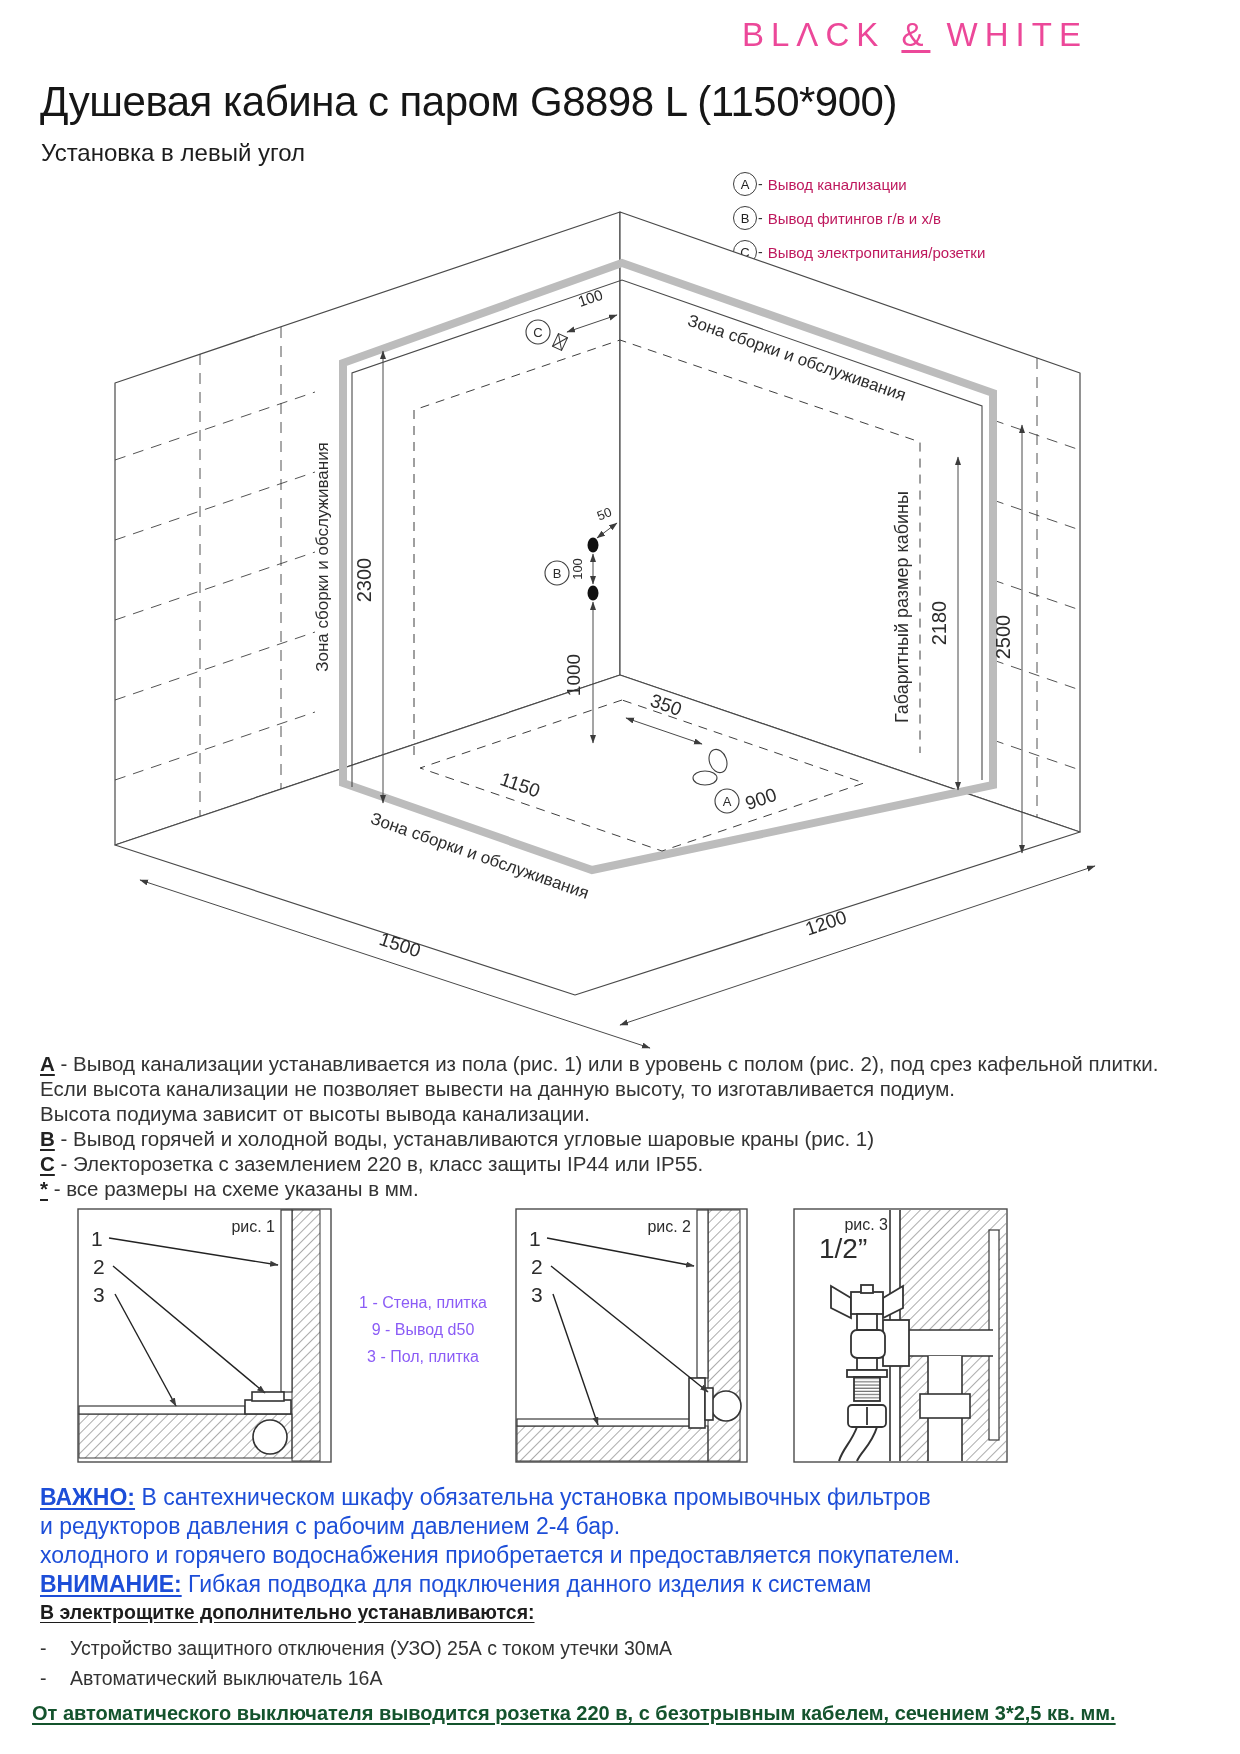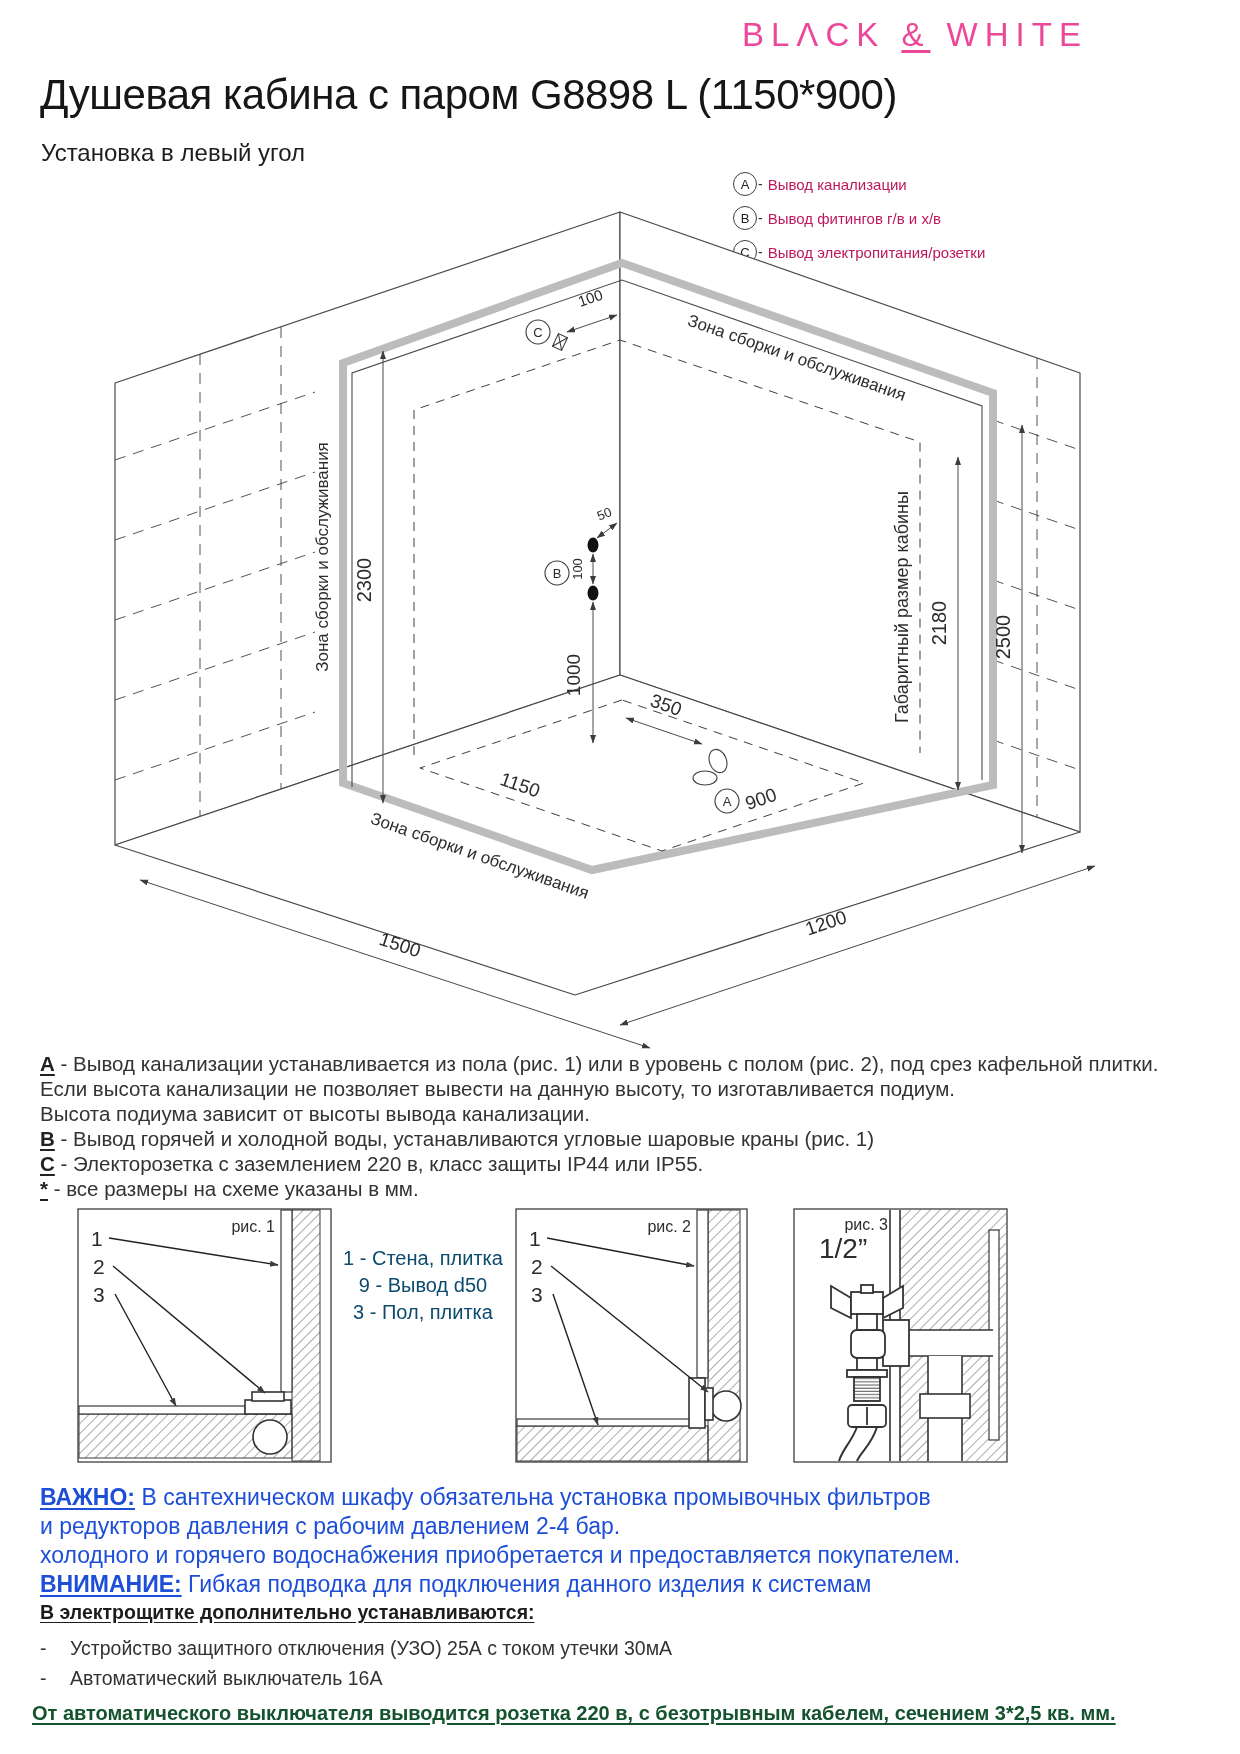--- a/index.html
+++ b/index.html
@@ -6,33 +6,33 @@
   body{
     width:1240px;height:1754px;position:relative;background:#fff;
     font-family:"Liberation Sans", sans-serif;color:#2d2d2d;overflow:hidden;
   }
   .abs{position:absolute;}
   .logo{
     top:16px;left:742px;font-size:33px;letter-spacing:7px;color:#ec4899;
     font-weight:400;white-space:nowrap;
   }
   .logo .amp{text-decoration:underline;text-underline-offset:4px;}
-  .page-title{top:71px;left:40px;font-size:42px;font-weight:500;color:#161616;letter-spacing:-0.5px;}
+  .page-title{top:78px;left:40px;font-size:42px;font-weight:500;color:#161616;letter-spacing:-0.5px;}
   .page-subtitle{top:139px;left:41px;font-size:24px;color:#1d1d1d;}
   .legend{top:167px;left:733px;}
   .legend-row{display:flex;align-items:center;height:34px;}
   .legend-key{
     width:22px;height:22px;border:1.2px solid #3e3e3e;border-radius:50%;
     font-size:13px;display:flex;align-items:center;justify-content:center;color:#222;flex:0 0 22px;
   }
   .legend-dash{margin:0 5px 0 1px;color:#333;font-size:14px;}
   .legend-text{font-size:15px;color:#be185d;}
   .notes{top:1051px;left:40px;width:1175px;font-size:20.5px;line-height:25px;color:#333;}
   .note-key{font-weight:700;color:#222;text-decoration:underline;text-underline-offset:3px;}
-  .fig-legend{top:1245px;left:337px;width:172px;text-align:center;font-size:20px;line-height:27px;color:#0c4a6e;}
+  .fig-legend{top:1289px;left:337px;width:172px;text-align:center;font-size:16px;line-height:27px;color:#8b5cf6;}
   .warnings{top:1483px;left:40px;width:1175px;font-size:23px;line-height:29px;}
   .warn-line{color:#1d4ed8;}
   .warn-label{font-weight:700;text-decoration:underline;text-underline-offset:3px;}
   .elec{top:1601px;left:40px;width:1185px;color:#1c1c1c;}
   .elec-heading{font-size:19.5px;font-weight:700;text-decoration:underline;text-underline-offset:3px;margin-bottom:9px;}
   .elec-item{display:flex;font-size:19.5px;line-height:30px;color:#333;}
   .elec-item .dash{width:30px;flex:0 0 30px;}
   .elec-final{margin-top:9px;font-size:20px;font-weight:700;text-decoration:underline;text-underline-offset:3px;color:#14532d;margin-left:-8px;}
   svg text{font-family:"Liberation Sans", sans-serif;fill:#2c2c2c;}
 </style>

